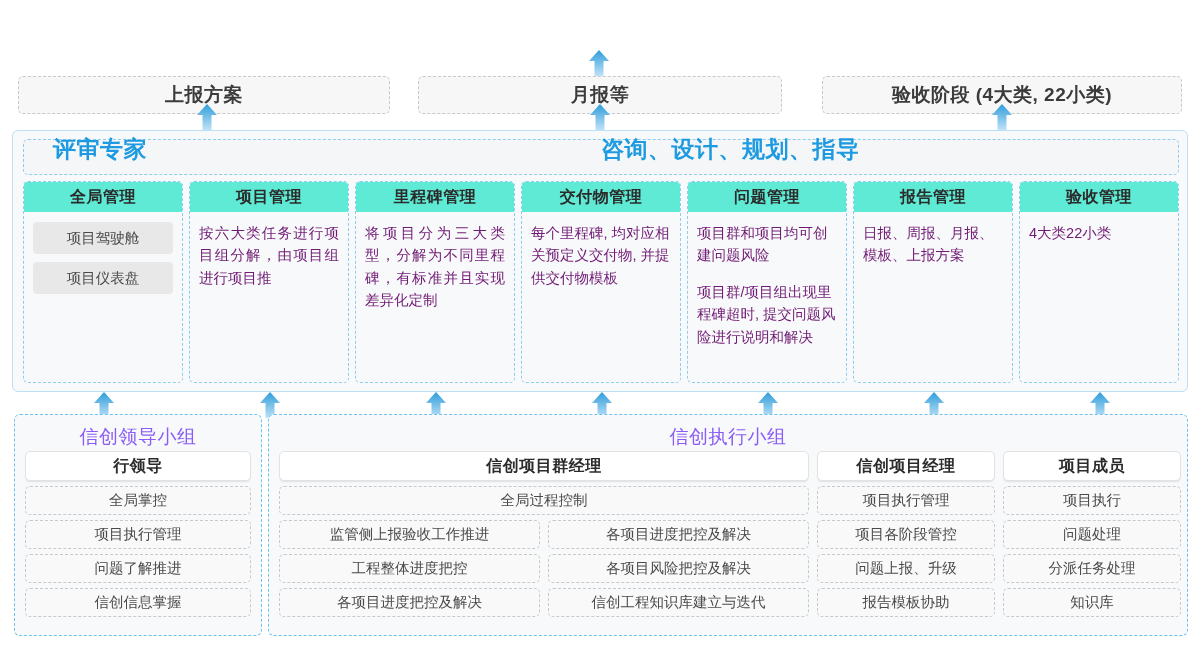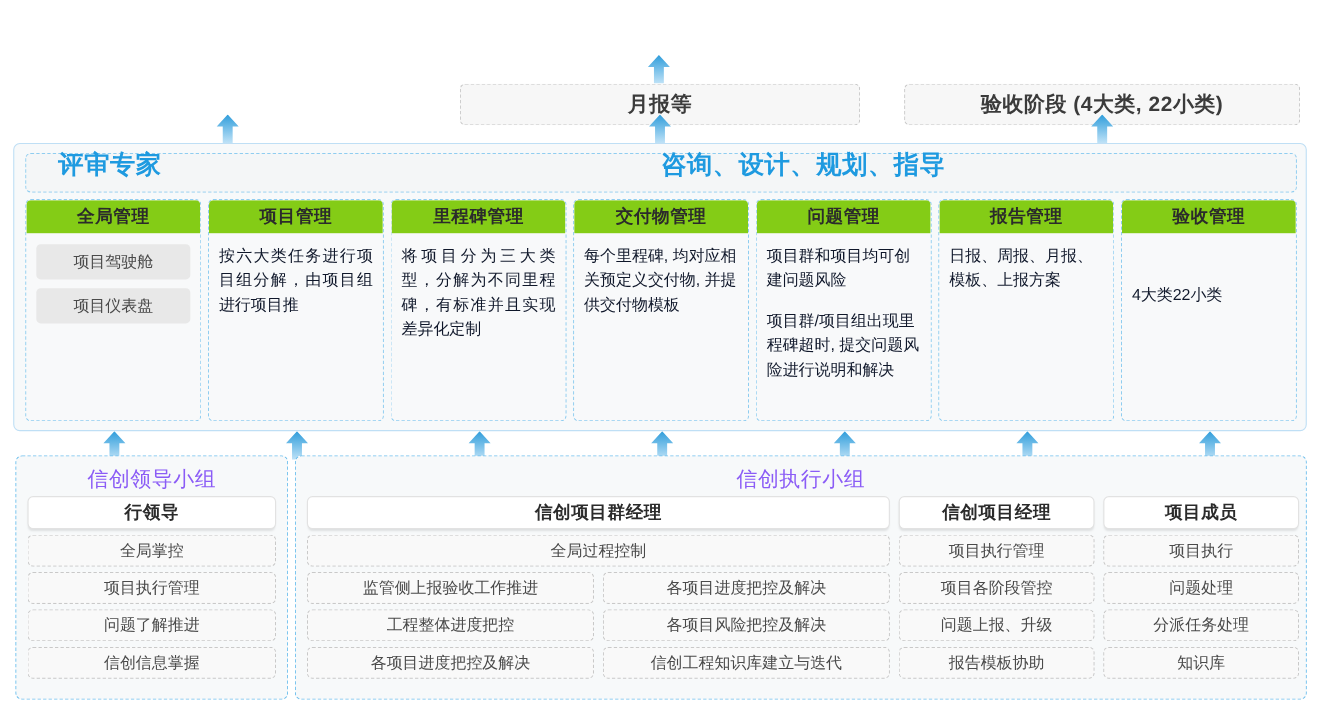--- a/index.html
+++ b/index.html
@@ -77,33 +77,33 @@
   .col {
     flex: 1 1 0;
     border: 1px dashed #8fcdf0;
     border-radius: 5px;
     background: #f8f9fa;
     overflow: hidden;
     display: flex; flex-direction: column;
   }
   .col-head {
     height: 30px;
-    background: #84cc16;
+    background: #5eead4;
     color: #2b2b2b;
     font-size: 16px; font-weight: bold;
     display: flex; align-items: center; justify-content: center;
     letter-spacing: .5px;
   }
   .col-body {
     flex: 1;
     padding: 10px 9px 6px 9px;
     display: flex; flex-direction: column; gap: 14px;
   }
   .col-text {
-    font-size: 14.5px; color: #0f172a; line-height: 1.55;
+    font-size: 14.5px; color: #701a75; line-height: 1.55;
     text-align: justify; text-align-last: left;
   }
   .pill {
     background: #e8e8e8;
     border-radius: 4px;
     height: 32px;
     display: flex; align-items: center; justify-content: center;
     font-size: 14.5px; color: #4a4a4a;
   }
   .pill-stack { display: flex; flex-direction: column; gap: 8px; }
@@ -161,20 +161,23 @@
   .br-mem  { flex: 0 0 178px; display: flex; flex-direction: column; }
   .two-col { display: flex; gap: 8px; }
   .two-col > div { flex: 1; }
 </style>
 </head>
 <body>
 
 <div class="page">
 
 
+  <div class="abs ctr report-box rb1">
+    <span>上报方案</span>
+  </div>
   <div class="abs ctr report-box rb2">
     <span>月报等</span>
   </div>
   <div class="abs ctr report-box rb3">
     <span>验收阶段 (4大类, 22小类)</span>
   </div>
 
   <div class="arrow" style="left:588px; top:50px;">
     <svg viewBox="0 0 22 26">
         <defs>
@@ -257,21 +260,21 @@
       <div class="col">
         <div class="col-head">报告管理</div>
         <div class="col-body">
           <div class="col-text" style="text-align:left;">日报、周报、月报、模板、上报方案</div>
         </div>
       </div>
 
       <div class="col">
         <div class="col-head">验收管理</div>
         <div class="col-body">
-          <div class="col-text" style="text-align:center;margin-top:36px;">4大类22小类</div>
+          <div class="col-text" style="text-align:center;">4大类22小类</div>
         </div>
       </div>
 
     </div>
   </div>
 
   <div class="arrow" style="left:93px;  top:392px;">
       <svg viewBox="0 0 22 26">
         <path d="M11 0 L21 11 L15.5 11 L15.5 26 L6.5 26 L6.5 11 L1 11 Z" fill="url(#ag1)"></path>
       </svg>

